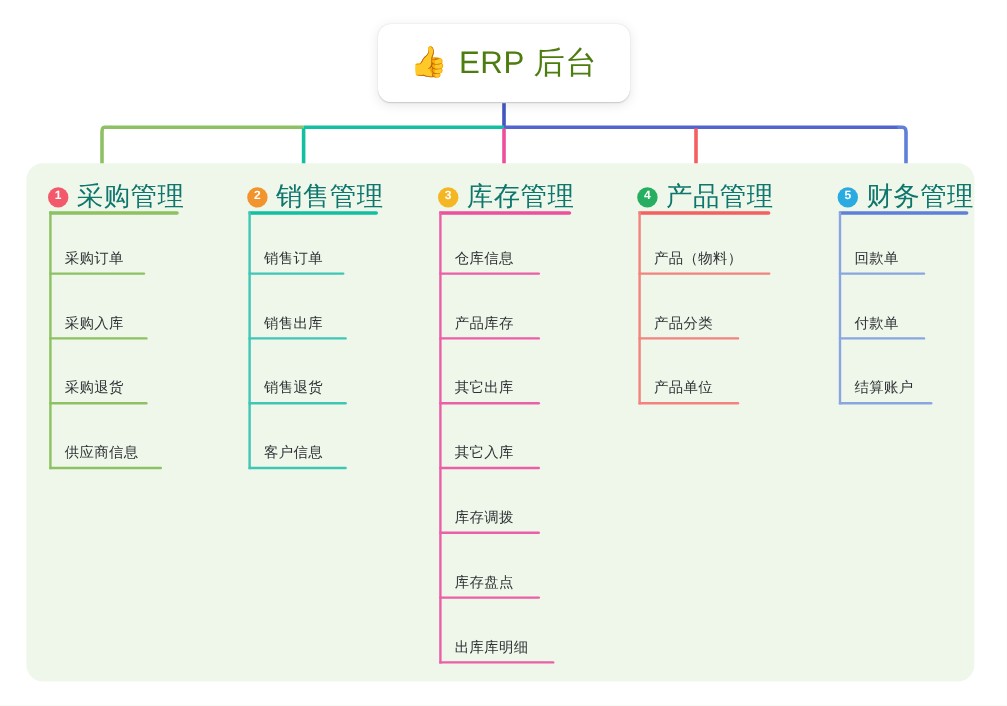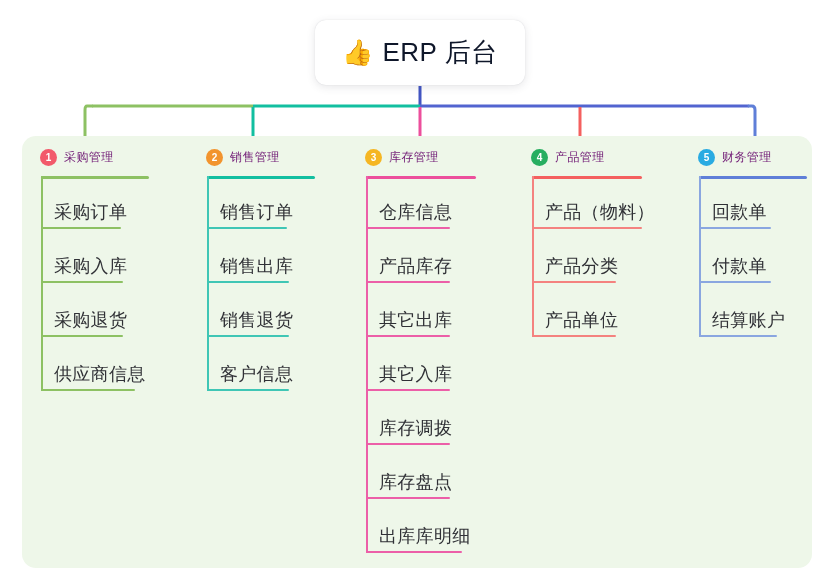--- a/index.html
+++ b/index.html
@@ -15,21 +15,21 @@
   
   .root-card{
     position:absolute;left:315px;top:20px;width:210px;height:65px;
     background:#ffffff;border-radius:11px;
     box-shadow:0 2px 9px rgba(60,64,80,.13),0 0 1px rgba(60,64,80,.22);
     display:flex;align-items:center;justify-content:center;
     gap:9px;
   }
   .root-emoji{font-size:25px;line-height:1;}
   .root-title{
-    font-size:26px;color:#0f172a;letter-spacing:.5px;white-space:nowrap;
+    font-size:26px;color:#4d7c0f;letter-spacing:.5px;white-space:nowrap;
   }
 
   
   #wires{position:absolute;left:0;top:0;width:839px;height:588px;}
 
   
   .panel{
     position:absolute;left:22px;top:136px;width:790px;height:432px;
     background:#eef7e9;border-radius:14px;
   }
@@ -39,31 +39,31 @@
   .col-head{
     position:absolute;top:0;left:0;display:flex;align-items:center;gap:7px;
     white-space:nowrap;
   }
   .badge{
     width:17px;height:17px;border-radius:50%;
     display:flex;align-items:center;justify-content:center;
     color:#ffffff;font-size:10px;font-weight:bold;line-height:1;
     flex:none;
   }
-  .col-title{font-size:12px;color:#701a75;letter-spacing:.4px;}
+  .col-title{font-size:22px;color:#0f766e;letter-spacing:.4px;}
   .head-rule{position:absolute;left:1px;height:3px;border-radius:2px;}
 
   
   .spine{position:absolute;width:2px;}
 
   
   .leaf{position:absolute;}
   .leaf-label{
     position:absolute;left:13px;bottom:5px;
-    font-size:18px;color:#303136;white-space:nowrap;letter-spacing:.3px;
+    font-size:12px;color:#303136;white-space:nowrap;letter-spacing:.3px;
   }
   .leaf-rule{position:absolute;left:0;bottom:0;height:2px;border-radius:1px;}
 </style>
 </head>
 <body>
 
 <div id="stage">
 
   <svg id="wires" viewBox="0 0 839 588" xmlns="http://www.w3.org/2000/svg">
 

